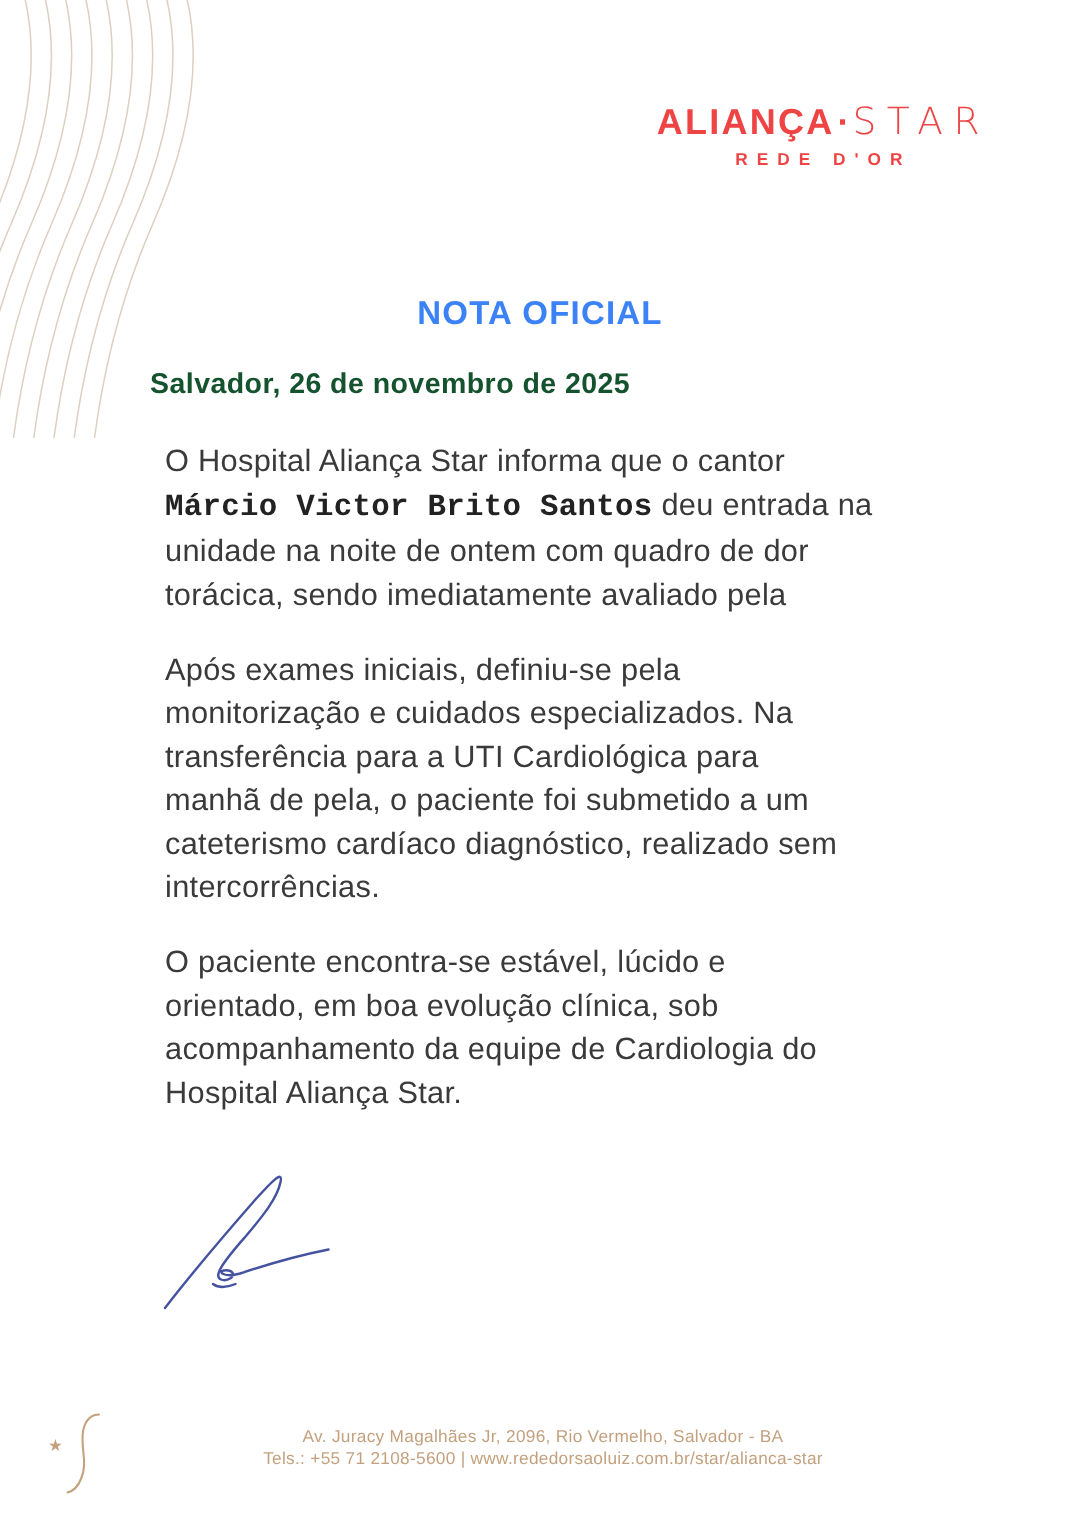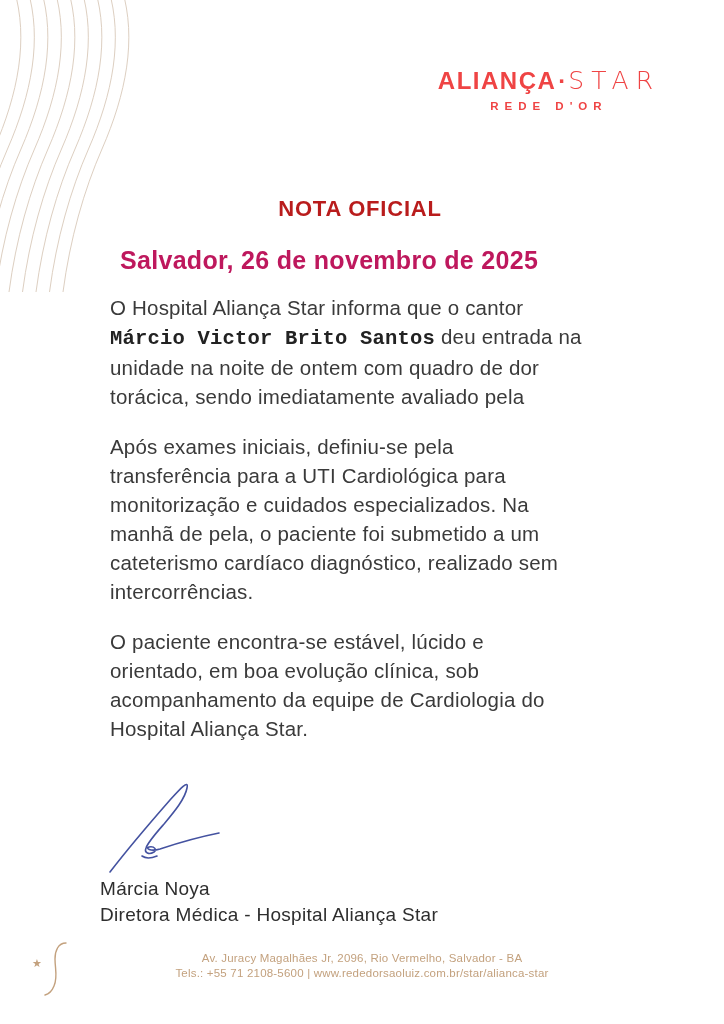--- a/index.html
+++ b/index.html
@@ -19,25 +19,25 @@
   .logo{position:absolute;top:66px;right:64px;text-align:center;color:#ef4444;}
   .logo-line1{white-space:nowrap;}
   .logo-bold{font-size:24px;font-weight:bold;letter-spacing:1.5px;}
   .logo-dot{font-size:24px;font-weight:bold;padding:0 2px;}
   .logo-light{font-size:25px;font-weight:300;letter-spacing:7px;font-family:"DejaVu Sans","Liberation Sans",sans-serif;}
   .logo-tagline{font-size:11.5px;font-weight:bold;letter-spacing:6px;margin-top:5px;}
 
   
   .title{
     position:absolute;top:196px;left:100px;width:520px;margin:0;
-    text-align:center;font-size:22px;font-weight:bold;letter-spacing:.8px;color:#b91c1c;
+    text-align:center;font-size:22px;font-weight:bold;letter-spacing:.8px;color:#3b82f6;
   }
   .dateline{
     position:absolute;top:246px;left:100px;
-    font-size:25px;font-weight:bold;letter-spacing:.3px;color:#be185d;margin-left:20px;
+    font-size:19px;font-weight:bold;letter-spacing:.3px;color:#14532d;
   }
 
   
   .content{position:absolute;top:293px;left:100px;width:560px;color:#3a3a3a;}
   .para{margin:0 0 21px 10px;font-size:20.5px;line-height:29px;letter-spacing:.2px;}
   .ln{display:block;white-space:pre;}
   .ln b{font-weight:bold;color:#222;font-family:Liberation Mono, monospace;}
 
   
   .signature{position:absolute;left:102px;top:772px;}
@@ -82,45 +82,41 @@
 
   <div class="content">
     <p class="para">
       <span class="ln">O Hospital Aliança Star informa que o cantor</span>
       <span class="ln"><b>Márcio Victor Brito Santos</b><span> deu entrada na</span></span>
       <span class="ln">unidade na noite de ontem com quadro de dor</span>
       <span class="ln">torácica, sendo imediatamente avaliado pela</span>
     </p>
     <p class="para">
       <span class="ln">Após exames iniciais, definiu-se pela</span>
+      <span class="ln">monitorização e cuidados especializados. Na</span>
       <span class="ln">transferência para a UTI Cardiológica para</span>
-      <span class="ln">monitorização e cuidados especializados. Na</span>
       <span class="ln">manhã de pela, o paciente foi submetido a um</span>
       <span class="ln">cateterismo cardíaco diagnóstico, realizado sem</span>
       <span class="ln">intercorrências.</span>
     </p>
     <p class="para">
       <span class="ln">O paciente encontra-se estável, lúcido e</span>
       <span class="ln">orientado, em boa evolução clínica, sob</span>
       <span class="ln">acompanhamento da equipe de Cardiologia do</span>
       <span class="ln">Hospital Aliança Star.</span>
     </p>
   </div>
 
   <svg class="signature" width="124" height="104" viewBox="0 0 124 104" aria-hidden="true">
     <g fill="none" stroke="#4452a0" stroke-width="1.6" stroke-linecap="round" stroke-linejoin="round">
       <path d="M 8,100 C 28,74 54,44 68,28 C 78,17 87,7 85,16 C 83,27 72,40 62,52 C 55,60 46,70 44,76 C 42,81 47,83 52,80 C 55,78 53,74 47,75 C 43,76 48,80 58,77 C 76,71 97,65 117,61"></path>
       <path d="M 40,84 C 44,87 50,86 55,84"></path>
     </g>
   </svg>
 
-  <div class="sig-block">
-    <div>Márcia Noya</div>
-    <div>Diretora Médica - Hospital Aliança Star</div>
-  </div>
 
   <span class="footer-star">★</span>
   <svg class="footer-s" width="26" height="56" viewBox="0 0 26 56" aria-hidden="true">
     <path d="M 22,2 C 14,2 11,10 11,18 C 11,28 14,36 10,45 C 8,50 5,53 1,54" fill="none" stroke="#c3a17e" stroke-width="1.4" stroke-linecap="round"></path>
   </svg>
   <div class="footer-text">
     <div>Av. Juracy Magalhães Jr, 2096, Rio Vermelho, Salvador - BA</div>
     <div>Tels.: +55 71 2108-5600 | www.rededorsaoluiz.com.br/star/alianca-star</div>
   </div>
 

